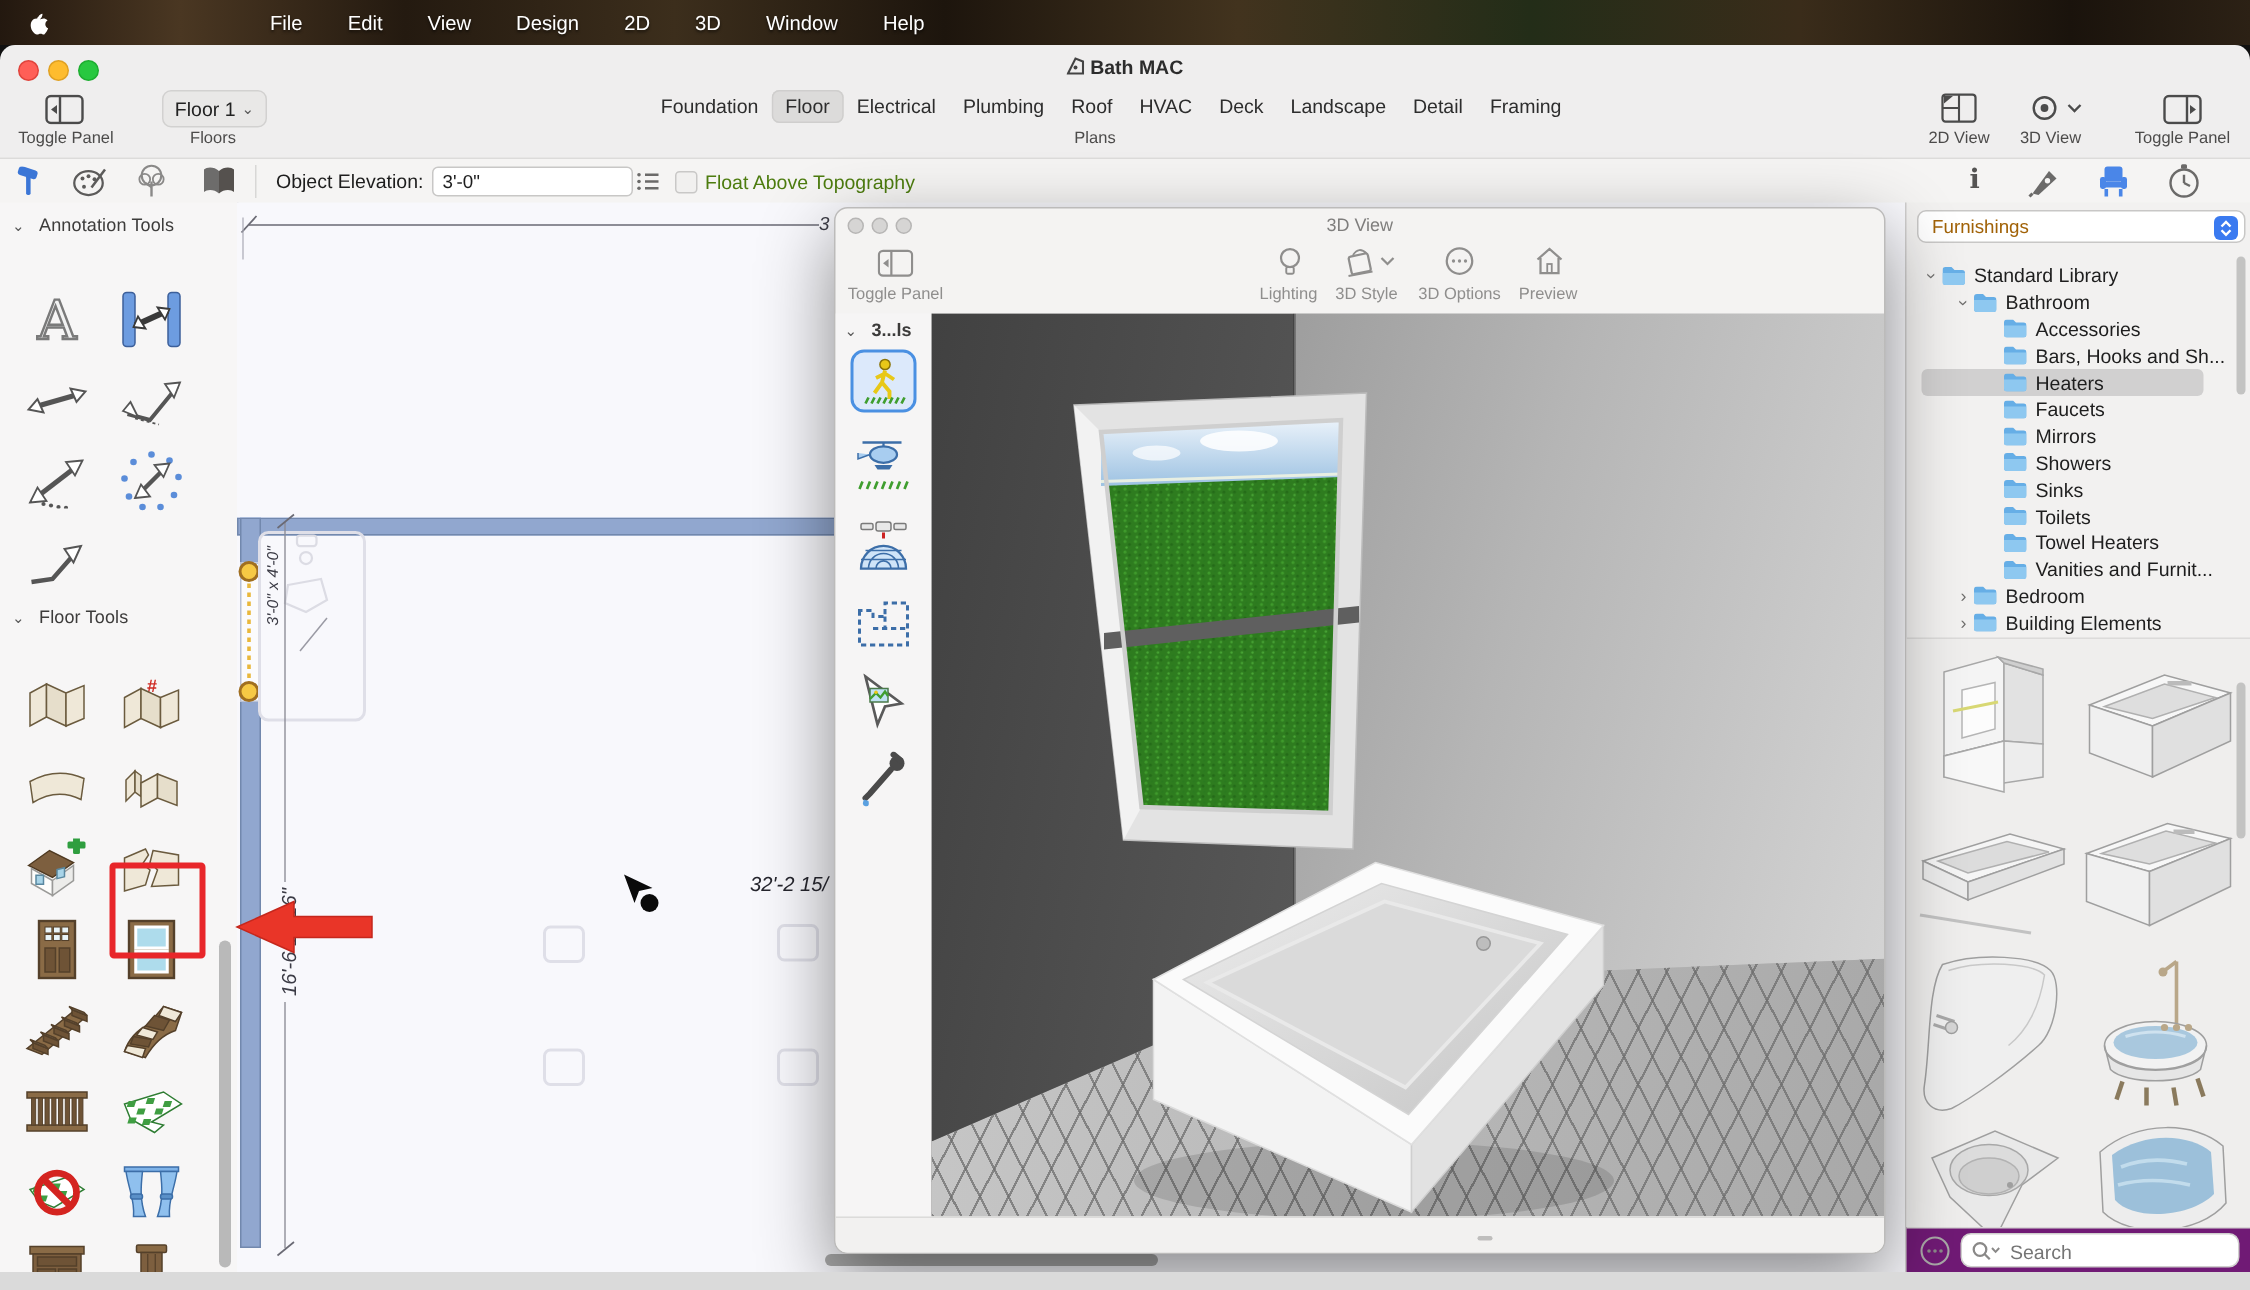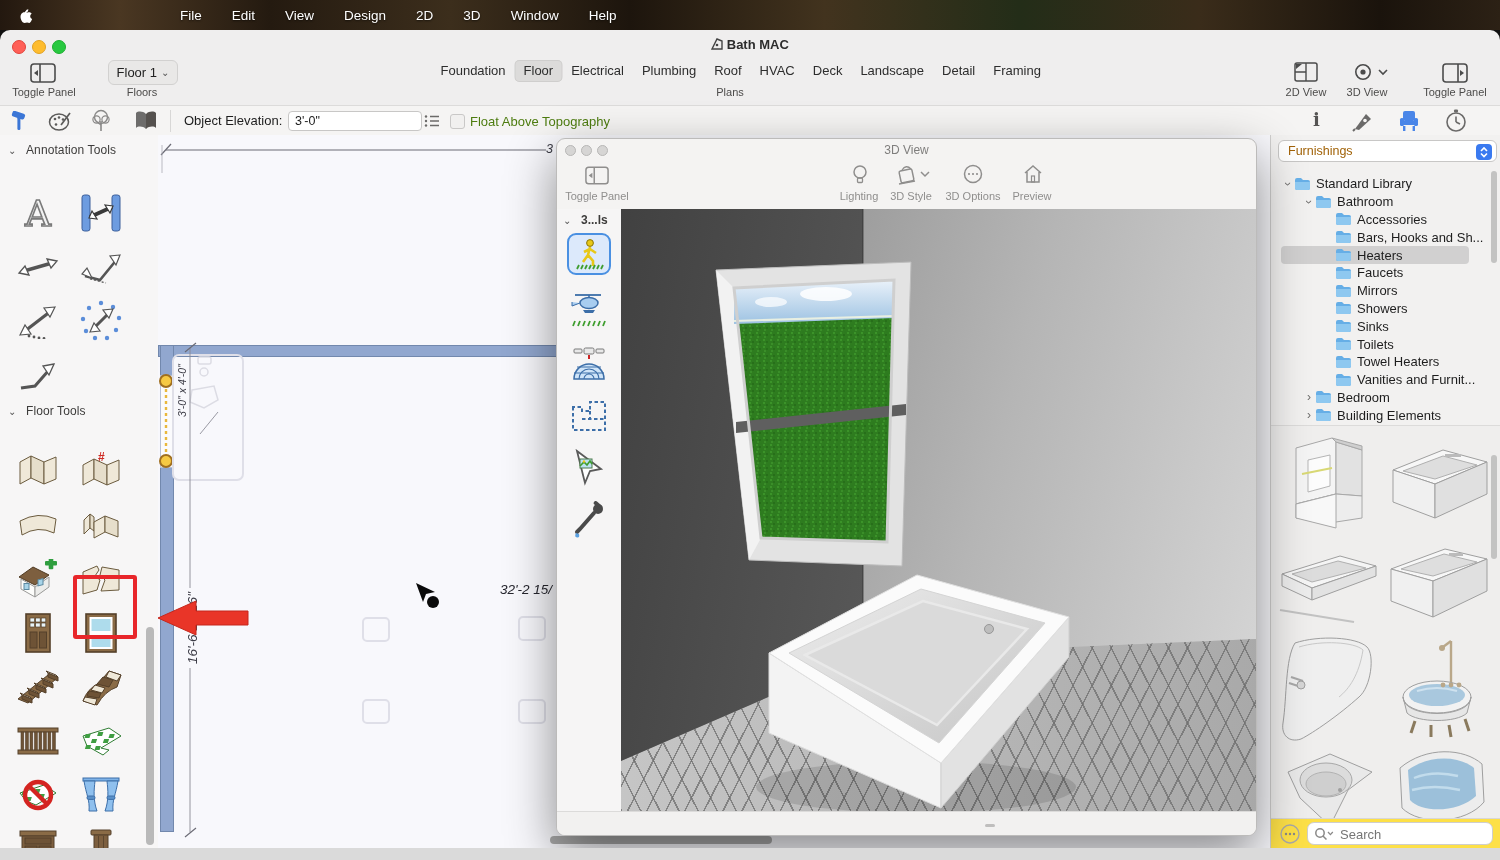--- a/index.html
+++ b/index.html
@@ -708,21 +708,21 @@
       <div class="thumbcell" style="left:112px;top:330px;width:112px;height:60px">
         <svg width="106" height="96" viewBox="0 0 106 96">
           <path d="M14 30 C40 8 78 10 96 26 L98 64 C80 86 34 88 16 70 Z" fill="#ededed" stroke="#9f9f9f"></path>
           <path d="M22 32 C44 16 74 18 88 30 L90 58 C74 74 36 76 24 62 Z" fill="#9cc0da"></path>
           <path d="M28 40 q20 -8 44 -2 M26 52 q22 -6 48 0" stroke="#c2dcec" stroke-width="2.4" fill="none"></path>
         </svg>
       </div>
     </div>
     <div class="scrollthumb" style="right:3px;top:320px;width:6px;height:104px"></div>
 
-    <div class="abs" style="left:0;top:683px;width:229px;height:30px;background:#fde047;border-top:1px solid #d8d7d6">
+    <div class="abs" style="left:0;top:683px;width:229px;height:30px;background:#701a75;border-top:1px solid #d8d7d6">
       <svg class="abs" style="left:9px;top:5px" width="20" height="20" viewBox="0 0 20 20">
         <circle cx="10" cy="10" r="9" fill="none" stroke="#a9a8a7" stroke-width="1.4"></circle>
         <circle cx="6" cy="10" r="1.2" fill="#8a8988"></circle>
           <circle cx="10" cy="10" r="1.2" fill="#8a8988"></circle>
           <circle cx="14" cy="10" r="1.2" fill="#8a8988"></circle>
       </svg>
       <div class="abs" style="left:36px;top:3px;width:186px;height:23px;background:#fff;border:1px solid #cfcecd;border-radius:7px;box-sizing:border-box">
         <svg class="abs" style="left:6px;top:4px" width="20" height="14" viewBox="0 0 20 14">
           <circle cx="6" cy="6" r="4.2" fill="none" stroke="#8a8988" stroke-width="1.5"></circle>
           <line x1="9" y1="9" x2="12.5" y2="12.5" stroke="#8a8988" stroke-width="1.5"></line>

